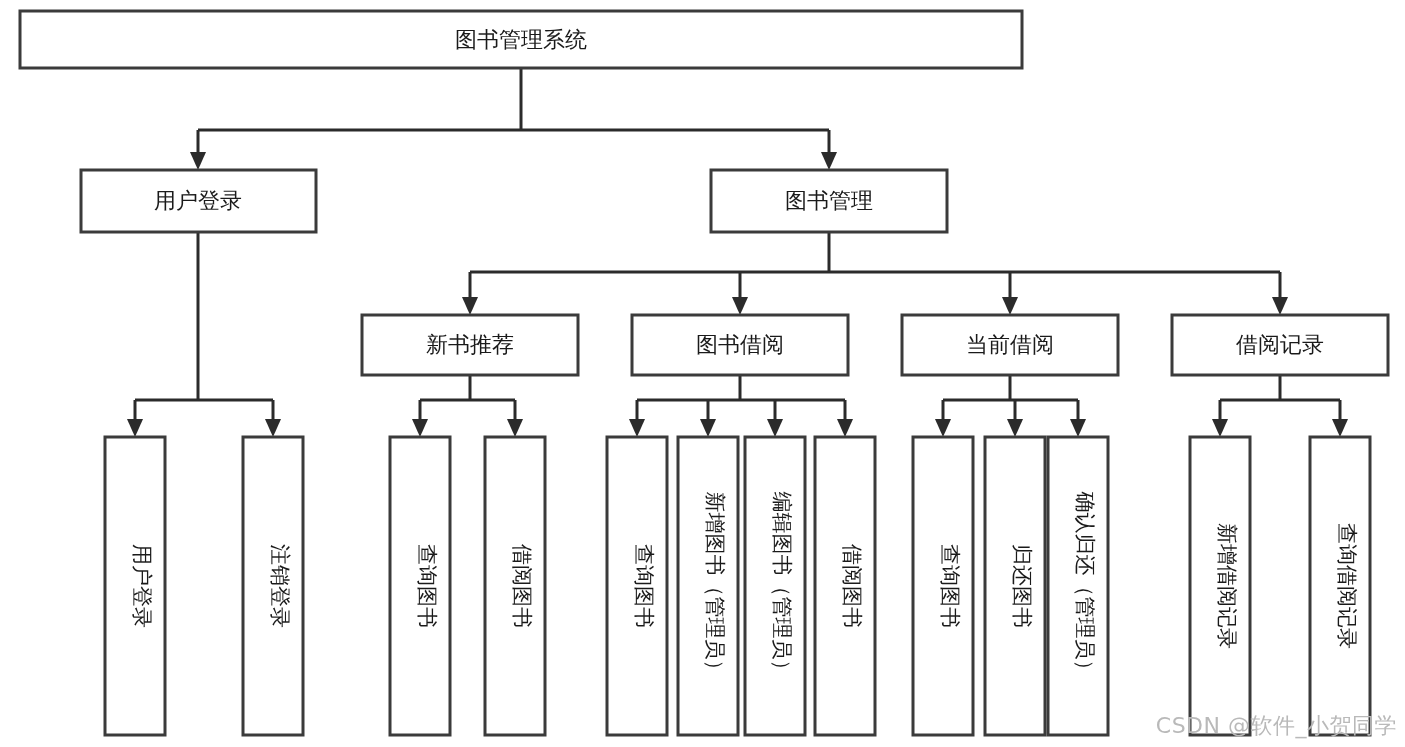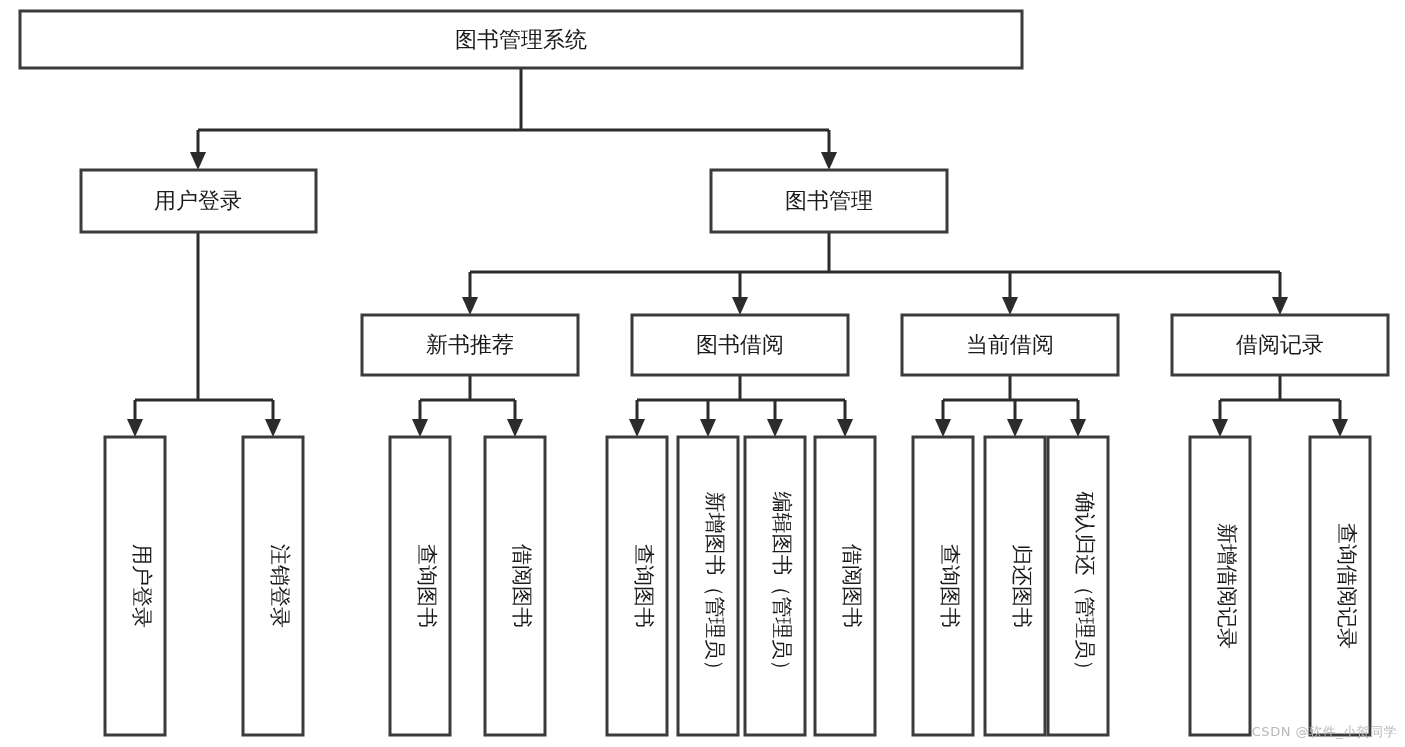--- a/index.html
+++ b/index.html
@@ -51,21 +51,21 @@
   }
   .arrow-head {
     fill: #2b2b2b;
     stroke: none;
   }
   .watermark {
     position: absolute;
     right: 8px;
     bottom: 6px;
     font-family: "DejaVu Sans", "Liberation Sans", sans-serif;
-    font-size: 13px;
+    font-size: 22px;
     color: #b9b9b9;
     white-space: nowrap;
     letter-spacing: 0.5px;
   }
 </style>
 </head>
 <body>
 
 <div id="diagram-root">
   <svg class="flow" viewBox="0 0 1405 747" xmlns="http://www.w3.org/2000/svg">

